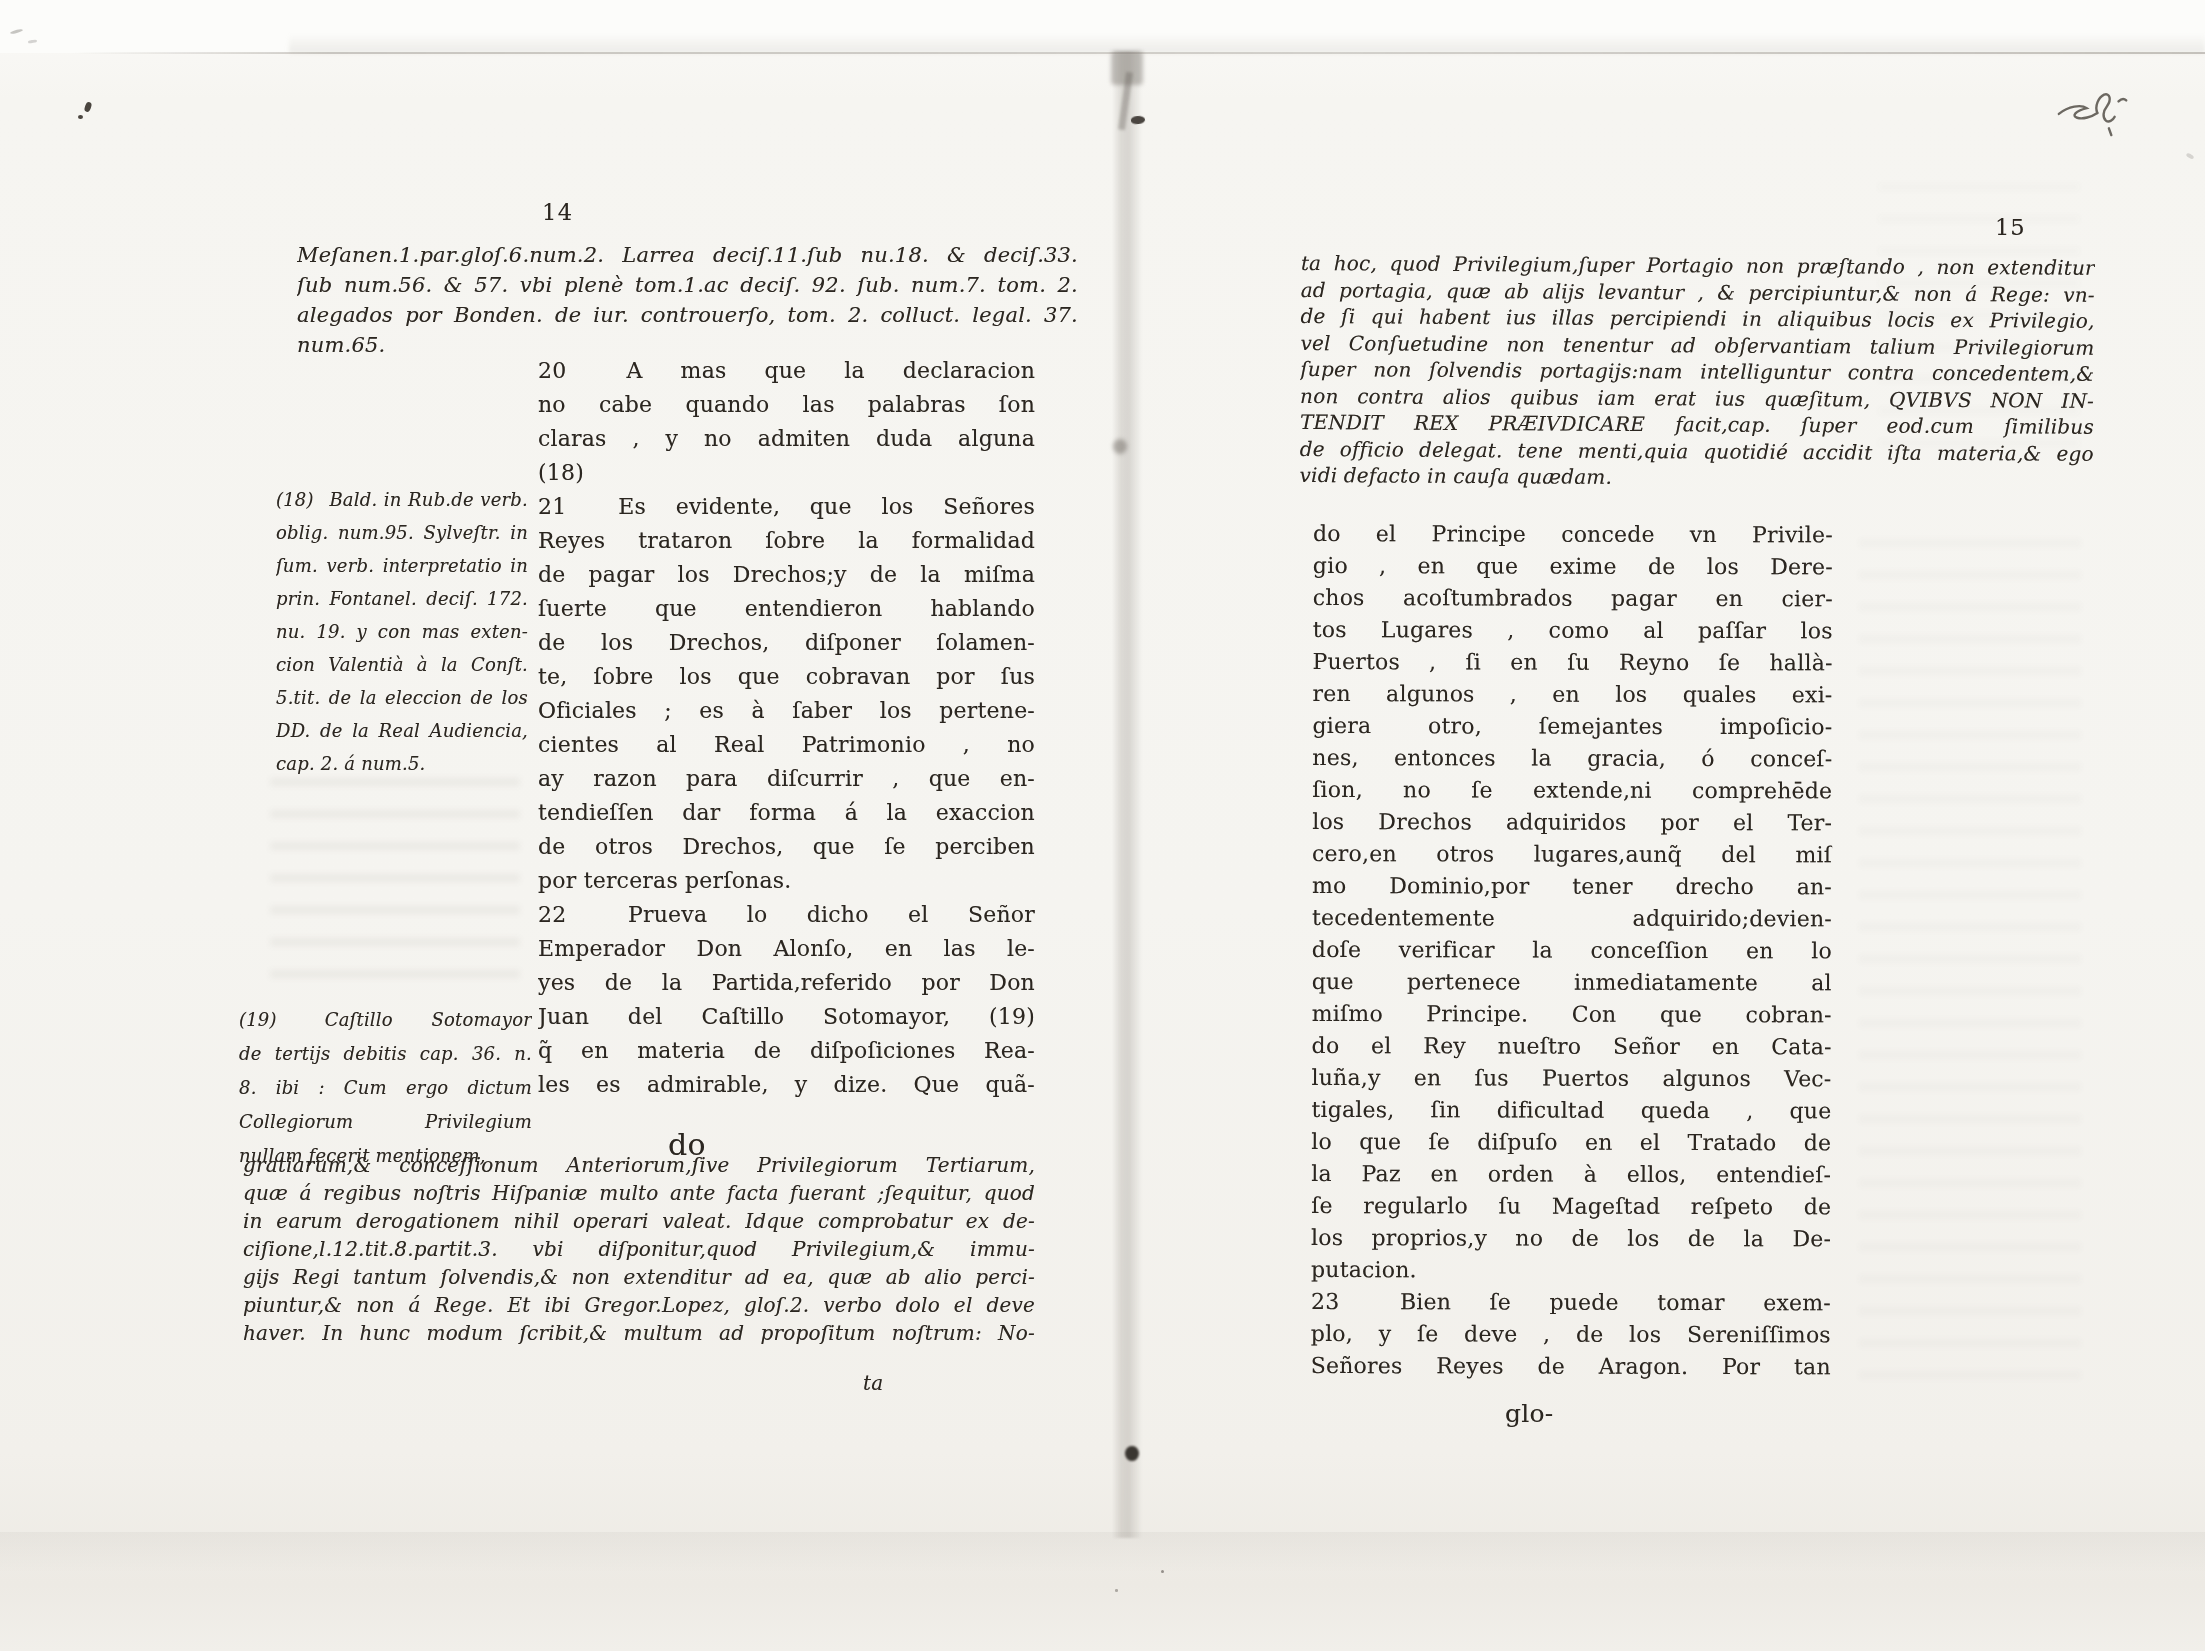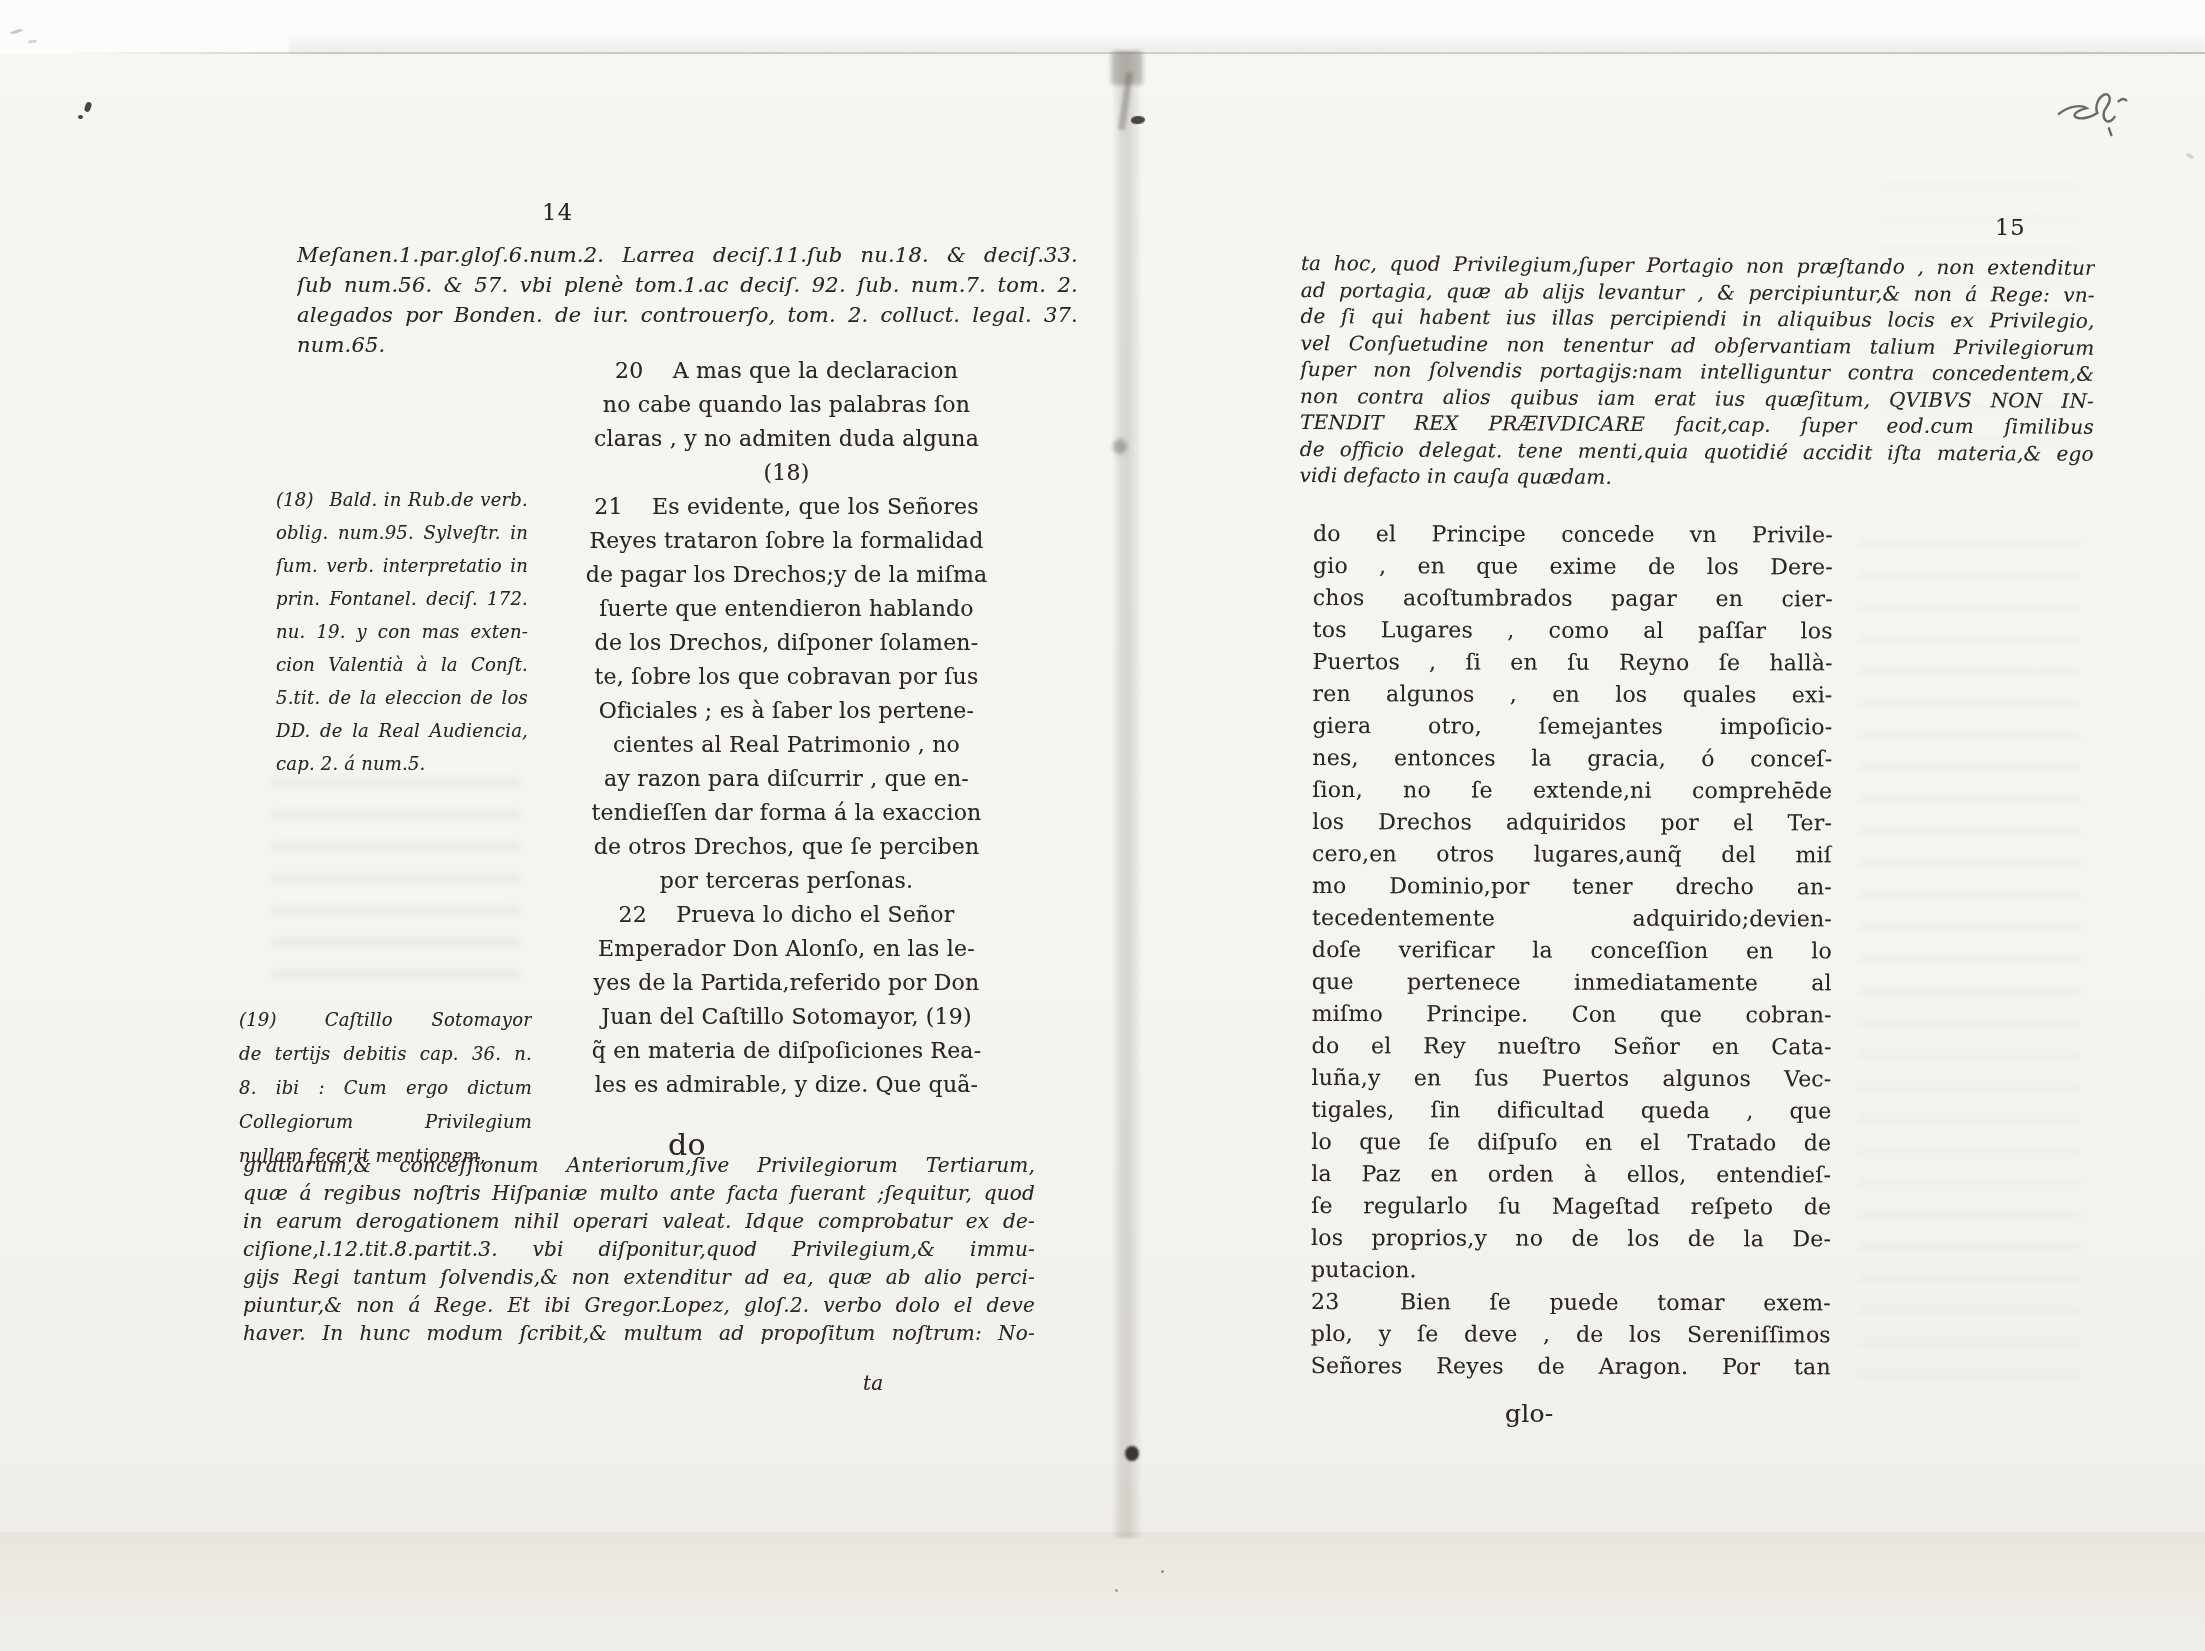--- a/index.html
+++ b/index.html
@@ -13,21 +13,21 @@
   .abs{position:absolute;}
   
   .tblock{letter-spacing:0.2px;text-shadow:0 0 0.5px rgba(43,38,32,0.35);}
   .ln{overflow:hidden;text-align:justify;}
   .ln::after{content:"";display:inline-block;width:100%;height:0;}
   .ln.nj{text-align:left;}
   .ln.nj::after{content:none;}
   #headnote{left:249px;top:240px;width:781px;font-style:italic;font-size:21px;margin-left:48px;}
   #headnote .ln{height:30px;line-height:30px;}
   #p14-main{left:538px;top:354px;width:497px;font-size:22px;}
-  #p14-main .ln{height:34px;line-height:34px;text-align:center;}
+  #p14-main .ln{height:34px;line-height:34px;}
   #p14-do{left:668px;top:1108px;font-size:30px;line-height:34px;margin-top:20px;}
   #note18{left:239px;top:483px;width:289px;font-style:italic;font-size:18px;}
   #note18 .ln{height:33px;line-height:33px;margin-left:37px;}
   #note19{left:239px;top:1003px;width:293px;font-style:italic;font-size:18px;}
   #note19 .ln{height:34px;line-height:34px;}
   #p14-foot{left:243px;top:1151px;width:792px;font-style:italic;font-size:20px;}
   #p14-foot .ln{height:28px;line-height:28px;}
   #p14-catch{left:863px;top:1369px;font-style:italic;font-size:20px;line-height:28px;}
   #p14-num{left:542px;top:199px;font-size:22.6px;letter-spacing:1.4px;}
   #p15-num{left:1995px;top:214px;font-size:22.6px;letter-spacing:1px;}

